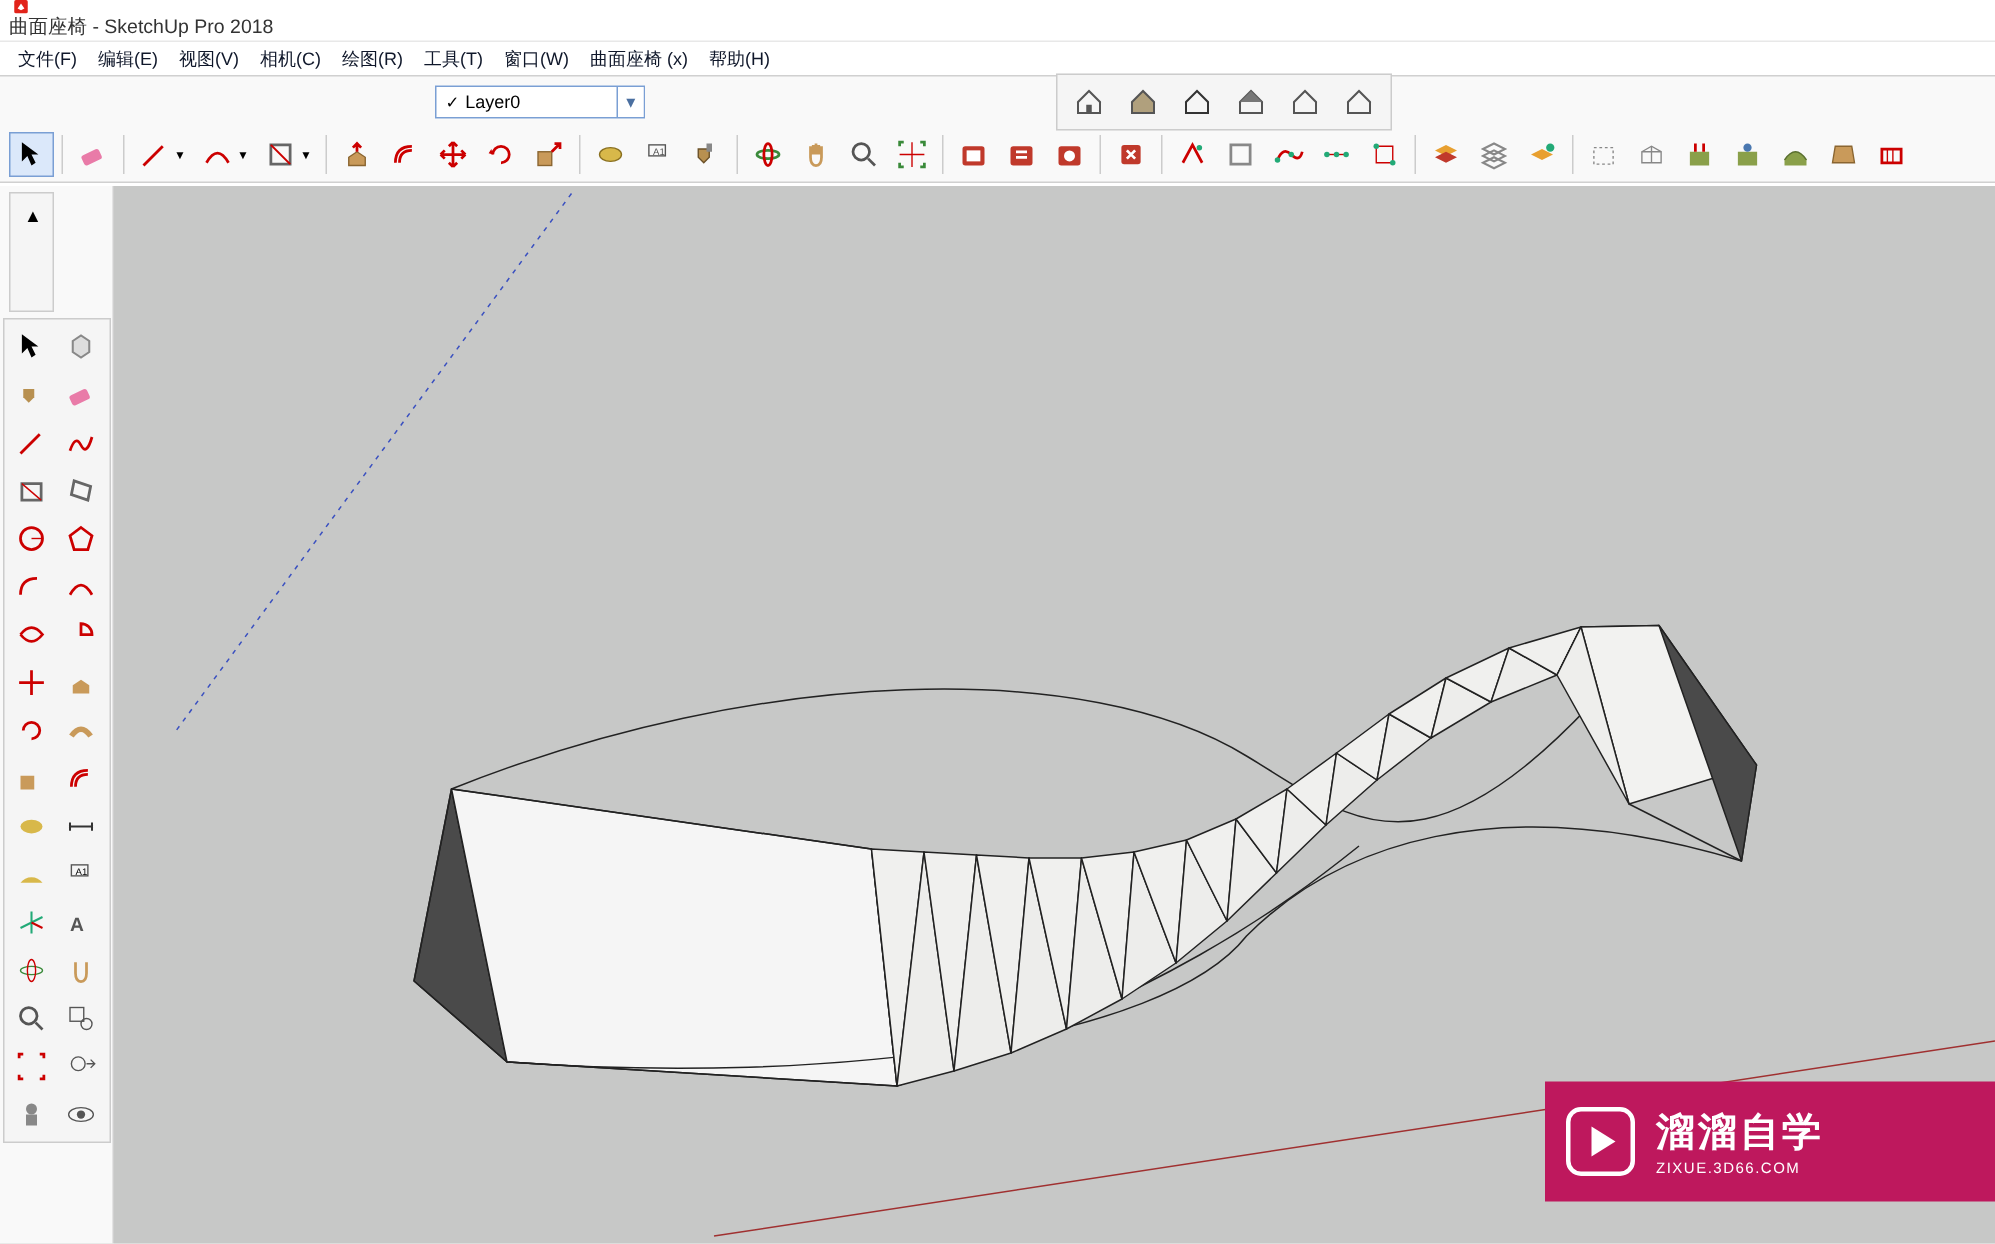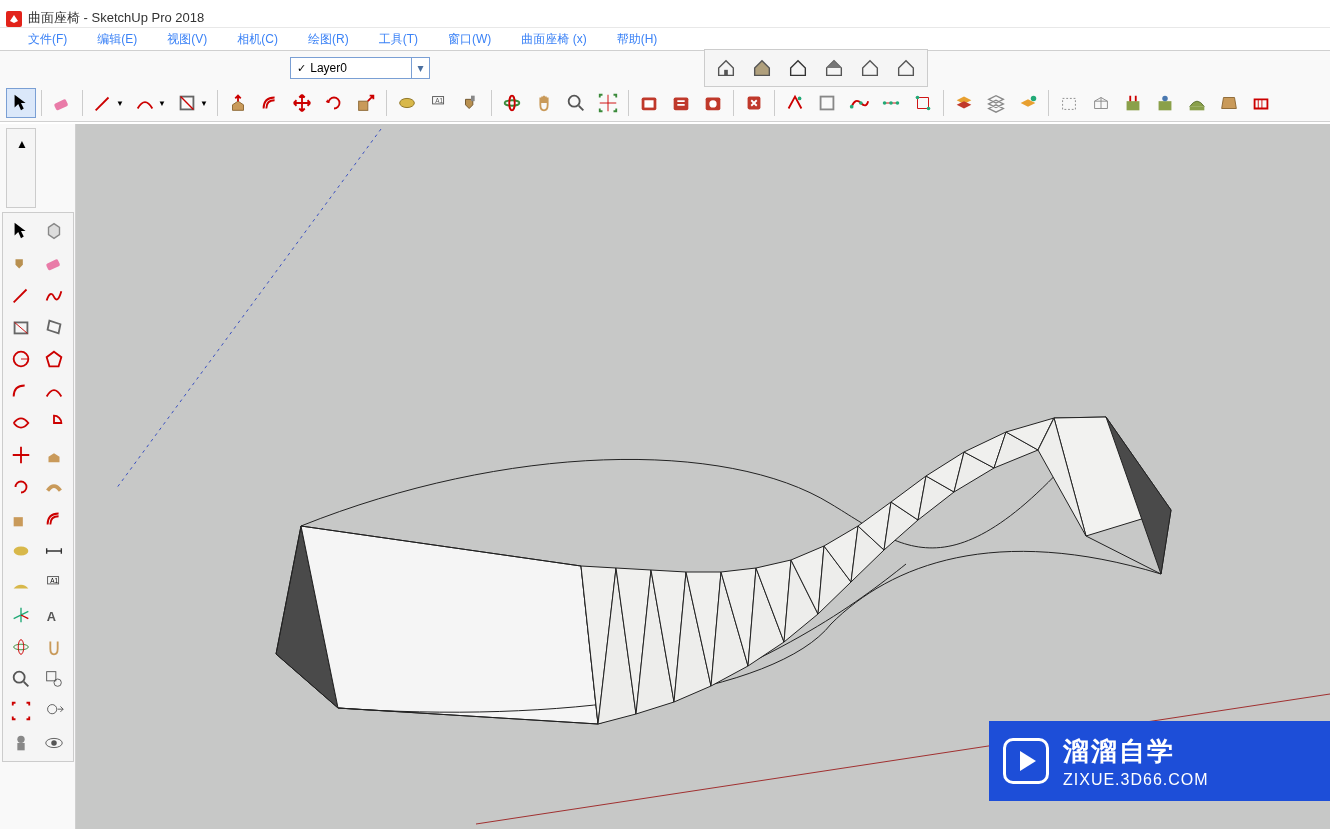--- a/index.html
+++ b/index.html
@@ -9,41 +9,41 @@
   background: #fff;
   width: 1330px;
   height: 829px;
   overflow: hidden;
   position: relative;
 }
 .titlebar {
   height: 28px;
   background: #fff;
   display: flex;
-  align-items: flex-end;
+  align-items: flex-start;
   padding: 0 6px;
   border-bottom: 1px solid #e8e8e8;
+  flex-direction: column;
 }
 .titlebar .app-icon {
   width: 16px; height: 16px;
   margin-right: 6px;
 }
 .titlebar .title-text { color: #333; font-size: 13px; }
 .menubar {
   height: 22px;
   display: flex;
   align-items: center;
   padding: 0 6px;
   gap: 2px;
 }
 .menubar .menu-item {
   padding: 2px 6px;
   cursor: default;
-  color: #3b82f6;
-  margin-left: 16px;
+  color: #0f172a;
 }
 .toolbar-area {
   border-top: 1px solid #d0d0d0;
   border-bottom: 1px solid #d0d0d0;
   background: #f9f9f9;
 }
 .toolbar-row1 {
   height: 34px;
   display: flex;
   align-items: center;
@@ -130,44 +130,44 @@
   top: 124px;
   right: 0;
   bottom: 0;
   background: #c7c8c7;
 }
 .viewport svg { width: 100%; height: 100%; display: block; }
 .watermark {
   position: absolute;
   right: 0;
   bottom: 28px;
-  width: 341px;
+  width: 300px;
   height: 80px;
-  background: #1d4ed8;
+  background: #be185d;
   display: flex;
   align-items: center;
   padding: 0 14px;
   gap: 14px;
 }
 .watermark .play {
   width: 46px; height: 46px;
   border: 3px solid #fff;
   border-radius: 10px;
   display: flex; align-items: center; justify-content: center;
 }
 .watermark .play::before {
   content: "";
   border-left: 16px solid #fff;
   border-top: 10px solid transparent;
   border-bottom: 10px solid transparent;
   margin-left: 4px;
 }
 .watermark .wm-text { color: #fff; }
 .watermark .wm-main { font-size: 26px; font-weight: bold; letter-spacing: 2px; }
-.watermark .wm-sub { font-size: 16px; letter-spacing: 1px; margin-top: 2px; }
+.watermark .wm-sub { font-size: 10px; letter-spacing: 1px; margin-top: 2px; }
 svg.icon { width: 22px; height: 22px; }
 </style>
 </head>
 <body>
 
 <div class="titlebar">
   <svg class="app-icon" viewBox="0 0 16 16">
     <rect x="0" y="0" width="16" height="16" fill="#e2231a" rx="2"></rect>
     <path d="M4 10 L8 4 L12 10 L8 12 Z" fill="#fff"></path>
   </svg>

